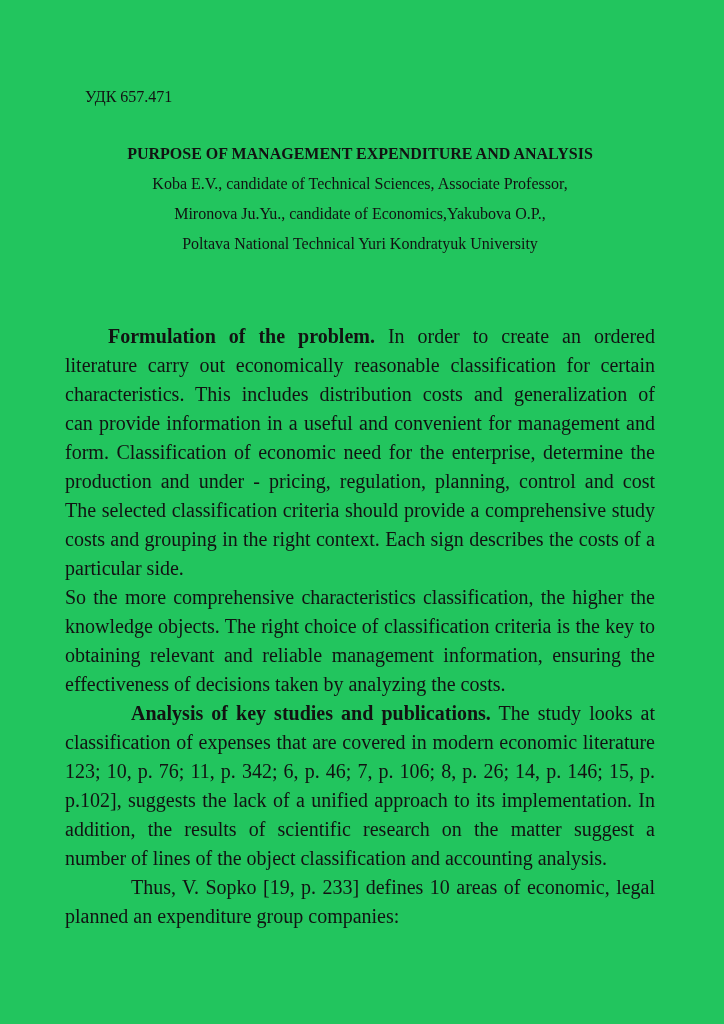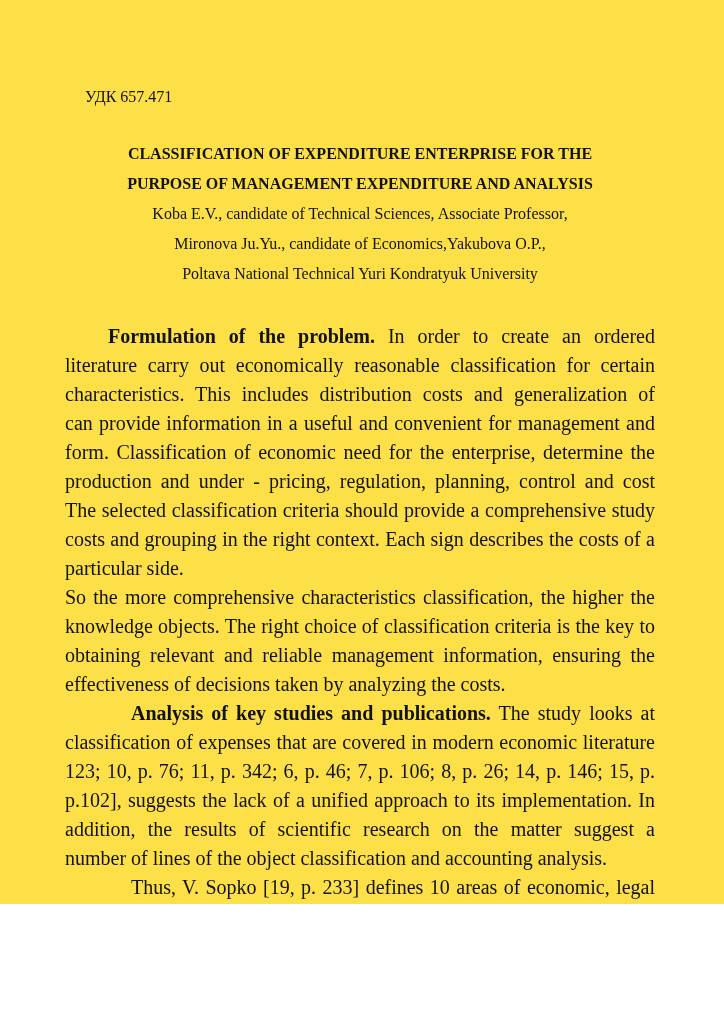--- a/index.html
+++ b/index.html
@@ -3,22 +3,22 @@
 <meta charset="utf-8">
 <style>
   html, body {
     margin: 0;
     padding: 0;
     background: #ffffff;
   }
   .page {
     position: relative;
     width: 724px;
-    height: 904px;
-    background: #fde047;
+    height: 1024px;
+    background: #22c55e;
     font-family: "Liberation Serif", "DejaVu Serif", serif;
     color: #121212;
     overflow: hidden;
     text-decoration: underline;
   }
   .udc {
     position: absolute;
     left: 85px;
     top: 87px;
     font-size: 16px;
@@ -65,21 +65,20 @@
   .body-line b {
     font-weight: bold;
   }
 </style>
 </head>
 <body>
 
 <div class="page">
   <div class="udc">УДК 657.471</div>
   <div class="header-block">
-      <div class="title-line">CLASSIFICATION OF EXPENDITURE ENTERPRISE FOR THE</div>
       <div class="title-line">PURPOSE OF MANAGEMENT EXPENDITURE AND ANALYSIS</div>
       <div class="author-line">Koba E.V., candidate of Technical Sciences, Associate Professor,</div>
       <div class="author-line">Mironova Ju.Yu., candidate of Economics,Yakubova O.P.,</div>
       <div class="author-line">Poltava National Technical Yuri Kondratyuk University</div>
     </div>
   <div class="body-block">
       <div class="body-line" style="padding-left: 43px;"><b>Formulation of the problem.</b> In order to create an ordered structure costs</div>
       <div class="body-line">literature carry out economically reasonable classification for certain</div>
       <div class="body-line">characteristics. This includes distribution costs and generalization of groups that</div>
       <div class="body-line">can provide information in a useful and convenient for management and analysis</div>

